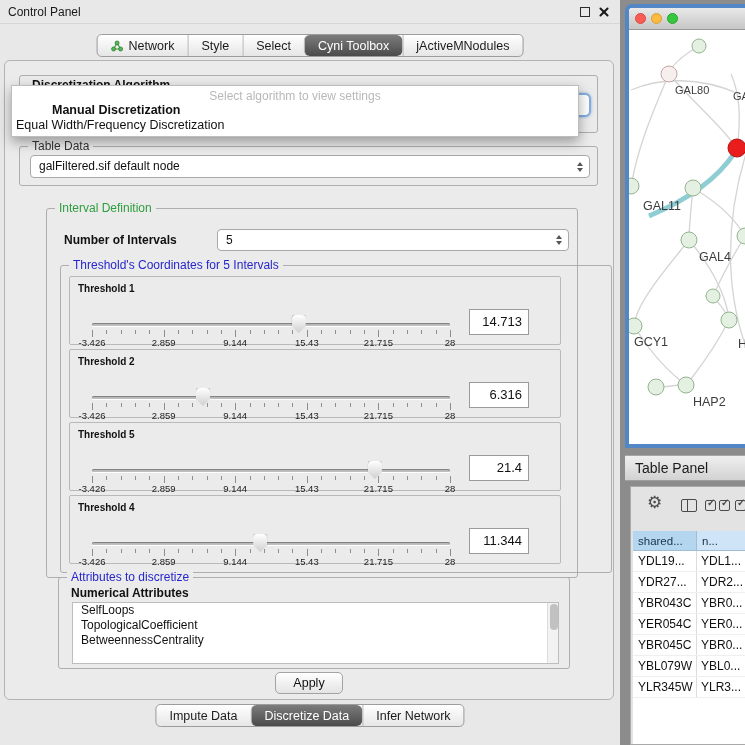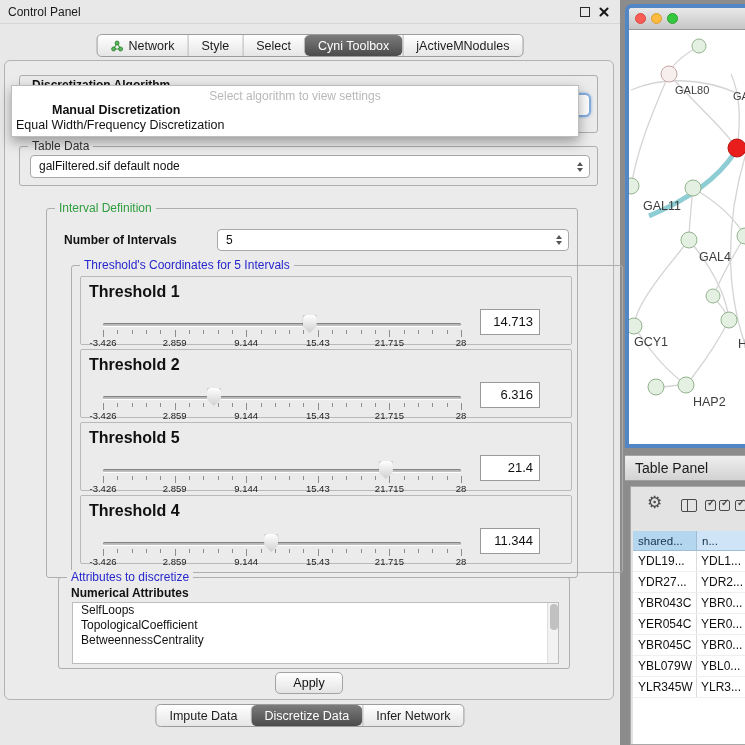--- a/index.html
+++ b/index.html
@@ -59,24 +59,24 @@
   .combo-arrows { position:absolute; right:6px; top:50%; transform:translateY(-50%);
                   display:flex; flex-direction:column; gap:2px; align-items:center; }
   .arr-up { width:0; height:0; border-left:3.5px solid transparent; border-right:3.5px solid transparent; border-bottom:4px solid #555; }
   .arr-dn { width:0; height:0; border-left:3.5px solid transparent; border-right:3.5px solid transparent; border-top:4px solid #555; }
   .td-combo { left:10px; top:8px; width:560px; height:23px; }
 
   .g-interval { left:41px; top:136px; width:532px; height:370px;margin-top:11px; }
   .ni-label { position:absolute; left:17px; top:24px; font-size:12px; font-weight:bold; }
   .ni-combo { left:170px; top:20px; width:352px; height:22px; }
 
-  .g-thresh { left:24px; top:56px; width:552px; height:308px; }
+  .g-thresh { left:13px; top:56px; width:552px; height:308px; }
   .tpanel { position:absolute; left:8px; width:492px; height:69px; border:1px solid #b9b9b9; border-radius:2px; }
   .tp0{top:10px} .tp1{top:83px} .tp2{top:156px} .tp3{top:229px}
-  .tlabel { position:absolute; left:8px; top:6px; font-size:16px; font-weight:bold;text-align:right; }
+  .tlabel { position:absolute; left:8px; top:6px; font-size:10px; font-weight:bold;text-align:right; }
   .slider { position:absolute; left:22px; top:40px; width:358px; height:28px; }
   .track { position:absolute; left:0; right:0; top:6px; height:3px; background:#bfbfbf; border-radius:2px;
            box-shadow:inset 0 1px 1px rgba(0,0,0,.35), 0 1px 0 #fff; }
   .thumb { position:absolute; top:-2px; width:14px; height:18px; background:linear-gradient(#ffffff,#cfcfcf);
            border-radius:4px 4px 2px 2px; clip-path:polygon(0 0,100% 0,100% 62%,50% 100%,0 62%);
            filter:drop-shadow(0 0 1px rgba(0,0,0,.55)); z-index:2; }
   .ticks { position:absolute; left:0; right:0; top:13px; height:8px; }
   .tick { position:absolute; top:0; width:1px; height:4px; background:#8d8d8d; }
   .tick.major { height:7px; }
   .scale { position:absolute; left:0; right:0; top:20px; height:10px; }

